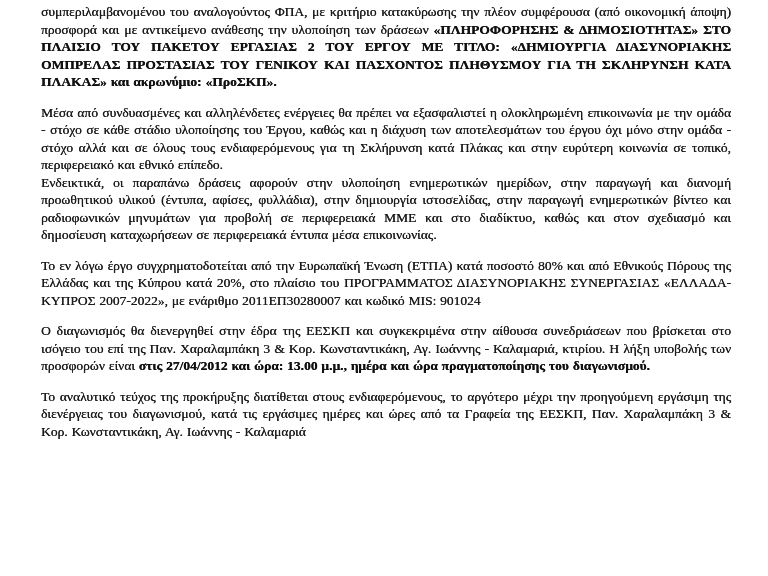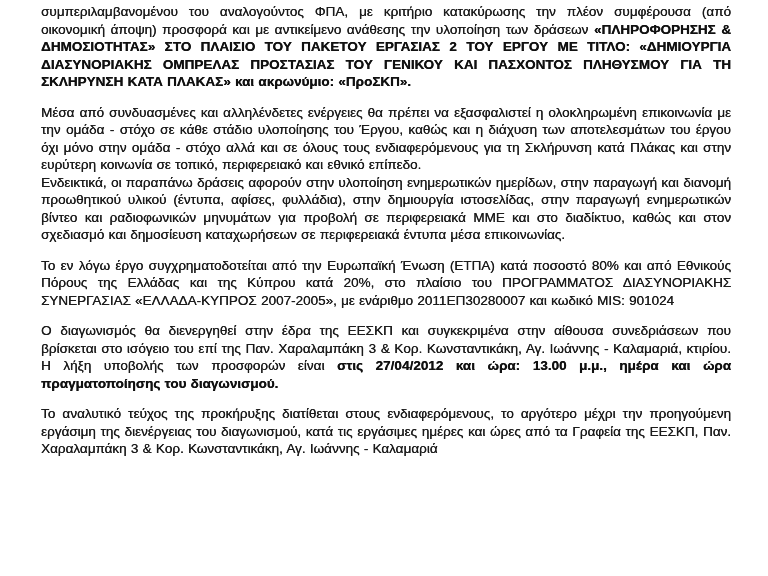--- a/index.html
+++ b/index.html
@@ -9,21 +9,21 @@
     height: 576px;
     overflow: hidden;
     background: #ffffff;
   }
   .page {
     box-sizing: border-box;
     width: 768px;
     height: 504px;
     background: #ffffff;
     padding: 3px 37px 0 41px;
-    font-family: Liberation Sans, sans-serif;
+    font-family: Liberation Serif, serif;
     font-size: 13.5px;
     line-height: 17.5px;
     color: #1c1c1c;
     text-shadow: 0.25px 0 0 currentColor; 
     overflow: hidden;
   }
   p.para {
     margin: 0;
     text-align: justify;
     text-justify: inter-word;
@@ -42,19 +42,19 @@
 
 <div class="page" style="color: rgb(28, 28, 28);">
 
   <p class="para gap-after"><span>συμπεριλαμβανομένου του αναλογούντος ΦΠΑ, με κριτήριο κατακύρωσης την πλέον συμφέρουσα (από οικονομική άποψη) προσφορά και με αντικείμενο ανάθεσης την υλοποίηση των δράσεων </span><span class="seg-bold" style="color: rgb(17, 17, 17);">«ΠΛΗΡΟΦΟΡΗΣΗΣ &amp; ΔΗΜΟΣΙΟΤΗΤΑΣ» ΣΤΟ ΠΛΑΙΣΙΟ ΤΟΥ ΠΑΚΕΤΟΥ ΕΡΓΑΣΙΑΣ 2 ΤΟΥ ΕΡΓΟΥ ΜΕ ΤΙΤΛΟ: «ΔΗΜΙΟΥΡΓΙΑ ΔΙΑΣΥΝΟΡΙΑΚΗΣ ΟΜΠΡΕΛΑΣ ΠΡΟΣΤΑΣΙΑΣ ΤΟΥ ΓΕΝΙΚΟΥ ΚΑΙ ΠΑΣΧΟΝΤΟΣ ΠΛΗΘΥΣΜΟΥ ΓΙΑ ΤΗ ΣΚΛΗΡΥΝΣΗ ΚΑΤΑ ΠΛΑΚΑΣ» και ακρωνύμιο: «ΠροΣΚΠ».</span></p>
 
 
   <p class="para"><span>Μέσα από συνδυασμένες και αλληλένδετες ενέργειες θα πρέπει να εξασφαλιστεί η ολοκληρωμένη επικοινωνία με την ομάδα - στόχο σε κάθε στάδιο υλοποίησης του Έργου, καθώς και η διάχυση των αποτελεσμάτων του έργου όχι μόνο στην ομάδα - στόχο αλλά και σε όλους τους ενδιαφερόμενους για τη Σκλήρυνση κατά Πλάκας και στην ευρύτερη κοινωνία σε τοπικό, περιφερειακό και εθνικό επίπεδο.</span></p>
 
   <p class="para gap-after"><span>Ενδεικτικά, οι παραπάνω δράσεις αφορούν στην υλοποίηση ενημερωτικών ημερίδων, στην παραγωγή και διανομή προωθητικού υλικού (έντυπα, αφίσες, φυλλάδια), στην δημιουργία ιστοσελίδας, στην παραγωγή ενημερωτικών βίντεο και ραδιοφωνικών μηνυμάτων για προβολή σε περιφερειακά ΜΜΕ και στο διαδίκτυο, καθώς και στον σχεδιασμό και δημοσίευση καταχωρήσεων σε περιφερειακά έντυπα μέσα επικοινωνίας.</span></p>
 
-  <p class="para gap-after"><span>Το εν λόγω έργο συγχρηματοδοτείται από την Ευρωπαϊκή Ένωση (ΕΤΠΑ) κατά ποσοστό 80% και από Εθνικούς Πόρους της Ελλάδας και της Κύπρου κατά 20%, στο πλαίσιο του ΠΡΟΓΡΑΜΜΑΤΟΣ ΔΙΑΣΥΝΟΡΙΑΚΗΣ ΣΥΝΕΡΓΑΣΙΑΣ «ΕΛΛΑΔΑ-ΚΥΠΡΟΣ 2007-2005», με ενάριθμο 2011ΕΠ30280007 και κωδικό MIS: 901024</span></p>
+  <p class="para gap-after"><span>Το εν λόγω έργο συγχρηματοδοτείται από την Ευρωπαϊκή Ένωση (ΕΤΠΑ) κατά ποσοστό 80% και από Εθνικούς Πόρους της Ελλάδας και της Κύπρου κατά 20%, στο πλαίσιο του ΠΡΟΓΡΑΜΜΑΤΟΣ ΔΙΑΣΥΝΟΡΙΑΚΗΣ ΣΥΝΕΡΓΑΣΙΑΣ «ΕΛΛΑΔΑ-ΚΥΠΡΟΣ 2007-2022», με ενάριθμο 2011ΕΠ30280007 και κωδικό MIS: 901024</span></p>
 
   <p class="para gap-after"><span>Ο διαγωνισμός θα διενεργηθεί στην έδρα της ΕΕΣΚΠ και συγκεκριμένα στην αίθουσα συνεδριάσεων που βρίσκεται στο ισόγειο του επί της Παν. Χαραλαμπάκη 3 &amp; Κορ. Κωνσταντικάκη, Αγ. Ιωάννης - Καλαμαριά, κτιρίου. Η λήξη υποβολής των προσφορών είναι </span><span class="seg-bold" style="color: rgb(17, 17, 17);">στις 27/04/2012 και ώρα: 13.00 μ.μ., ημέρα και ώρα πραγματοποίησης του διαγωνισμού.</span></p>
 
   <p class="para"><span>Το αναλυτικό τεύχος της προκήρυξης διατίθεται στους ενδιαφερόμενους, το αργότερο μέχρι την προηγούμενη εργάσιμη της διενέργειας του διαγωνισμού, κατά τις εργάσιμες ημέρες και ώρες από τα Γραφεία της ΕΕΣΚΠ, Παν. Χαραλαμπάκη 3 &amp; Κορ. Κωνσταντικάκη, Αγ. Ιωάννης - Καλαμαριά</span></p>
 
 </div>
 
 </body></html>

